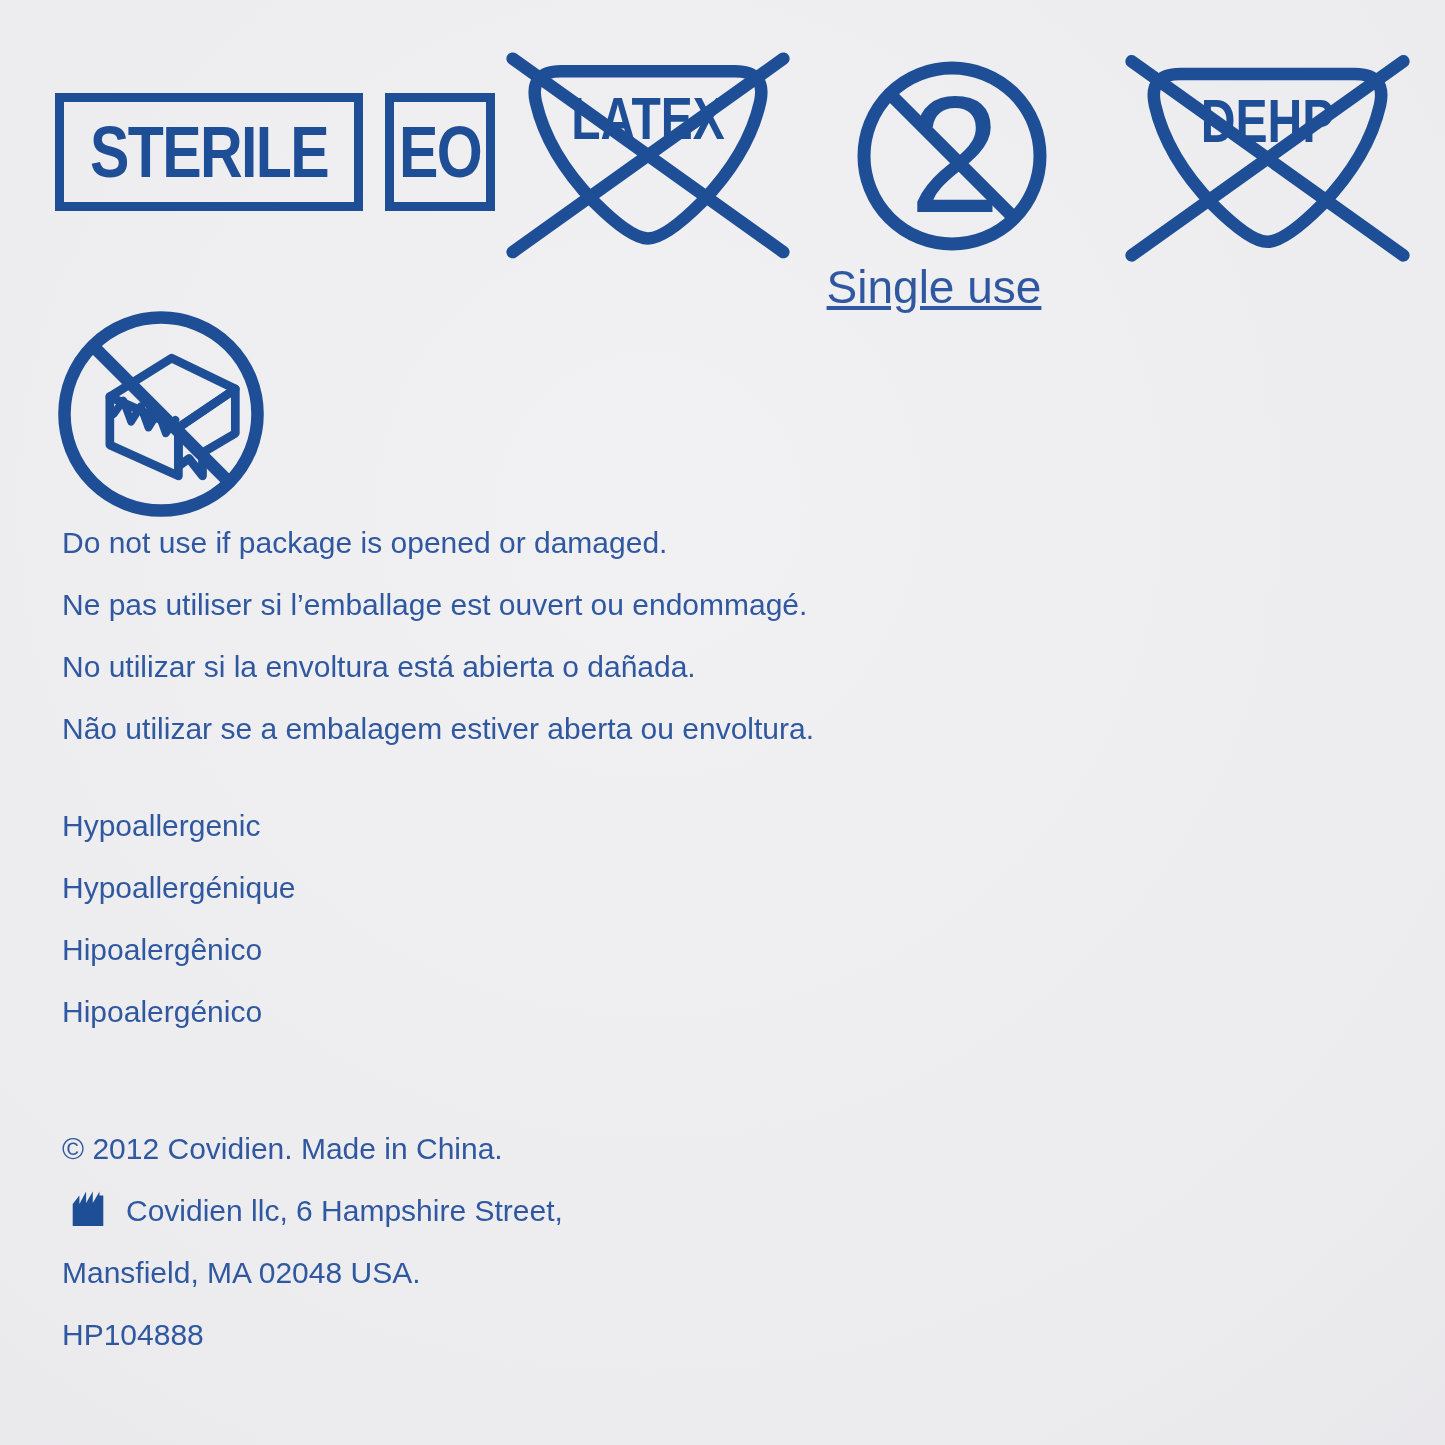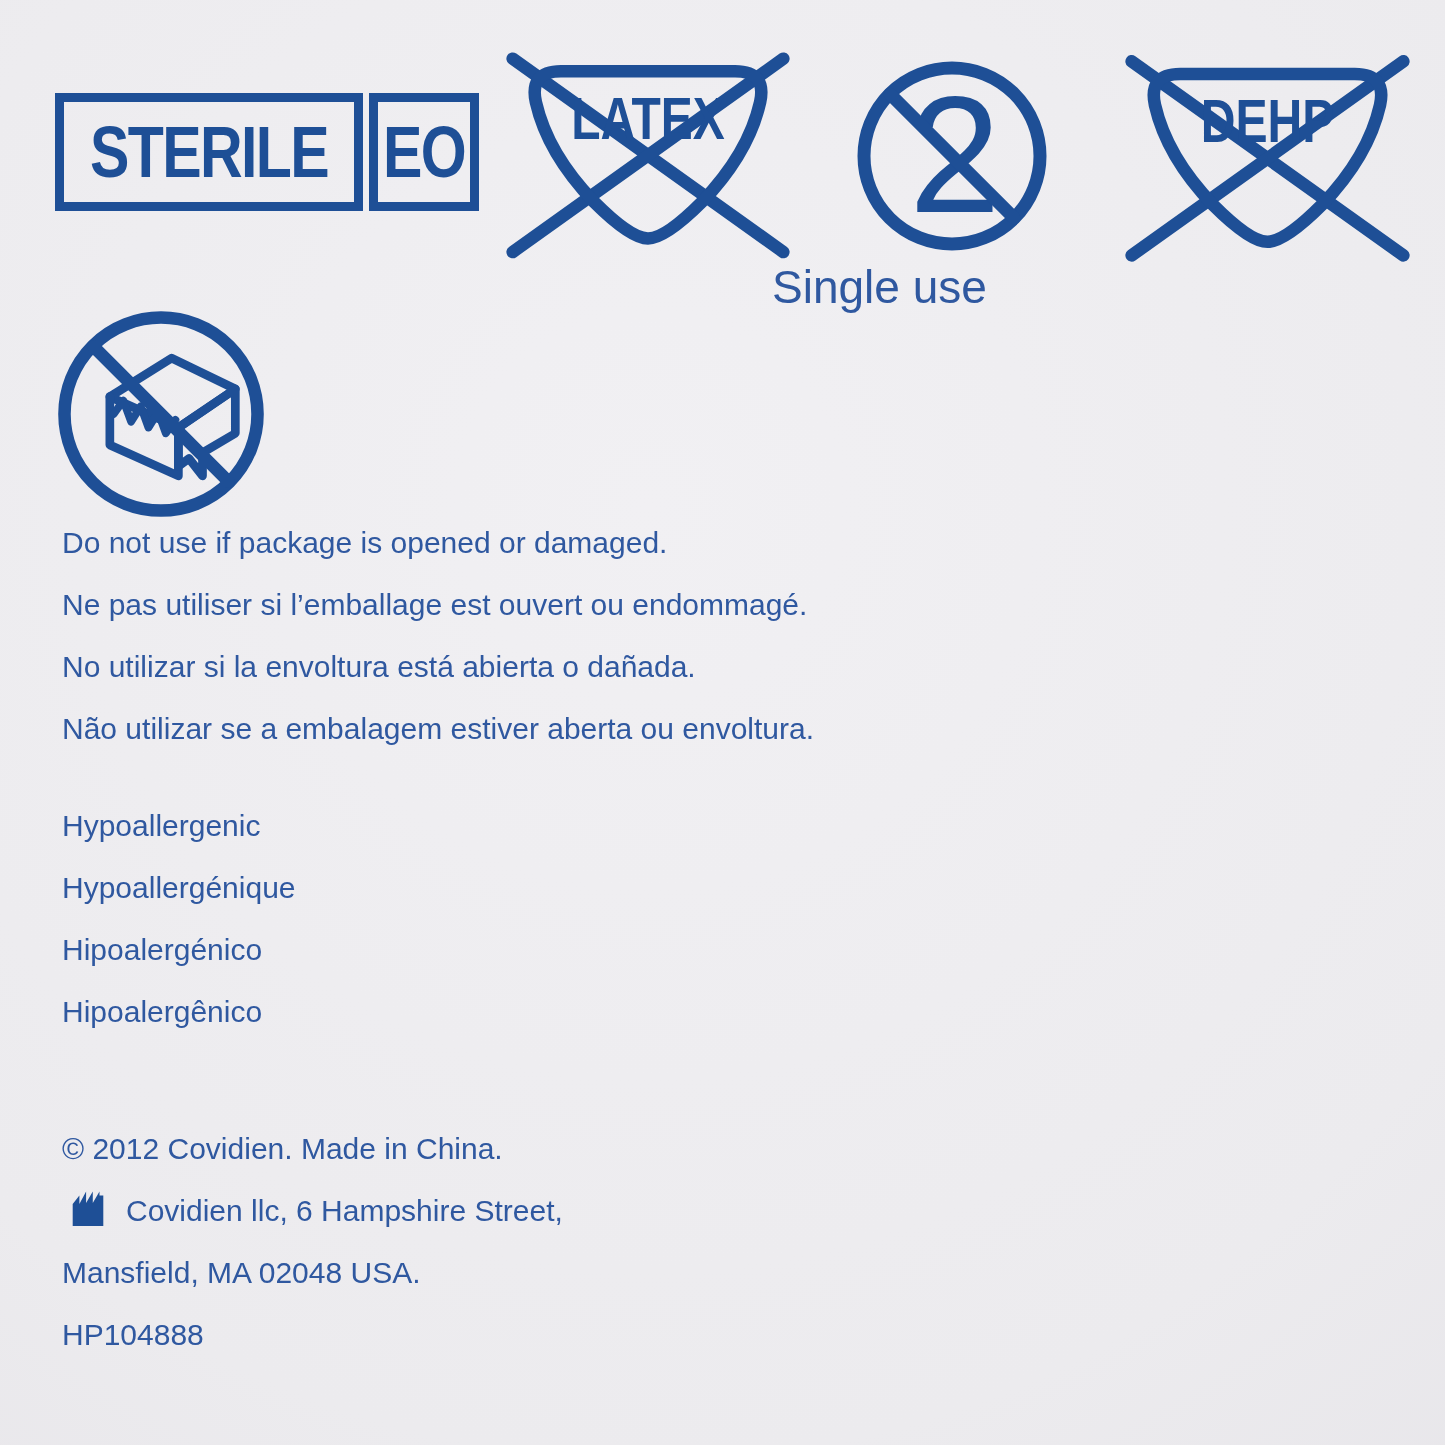--- a/index.html
+++ b/index.html
@@ -2,30 +2,30 @@
 <html><head>
 <meta charset="utf-8">
 <style>
   html,body{margin:0;padding:0;background:#d8d7db;}
   .canvas{
     position:relative;width:1445px;height:1445px;overflow:hidden;
     background:radial-gradient(120% 120% at 45% 35%, #f1f0f3 0%, #ecebee 55%, #e2e0e5 100%);
     font-family:"Liberation Sans","DejaVu Sans",sans-serif;
   }
   
-  .sterile-box{position:absolute;left:55px;top:93px;display:flex;gap:6px;}
+  .sterile-box{position:absolute;left:55px;top:93px;display:flex;gap:22px;}
   .sterile-cell{border:9px solid #1e4f96;display:flex;align-items:center;justify-content:center;height:100px;}
   .sterile-right{width:92px;align-items:center;}
   .cond{display:inline-block;transform:scaleX(0.82);transform-origin:center;
         font-weight:bold;font-size:72px;letter-spacing:-2px;color:#1e4f96;white-space:nowrap;}
   svg{position:absolute;overflow:visible;}
   svg .stroke{stroke:#1e4f96;fill:none;stroke-linecap:round;stroke-linejoin:round;}
   svg text{fill:#1e4f96;font-family:"Liberation Sans","DejaVu Sans",sans-serif;}
-  .caption{position:absolute;left:772px;top:260px;width:270px;text-align:left;
-           font-size:46px;color:#2f58a0;}
+  .caption{position:absolute;left:799px;top:260px;width:270px;text-align:center;
+           font-size:46px;color:#2f58a0;text-decoration:underline;}
   .textblock{position:absolute;left:62px;font-size:30px;line-height:62px;color:#2f58a0;}
   .warnings{top:512px;}
   .hypo{top:795px;}
   .footer{top:1118px;}
   .factory{display:inline-block;vertical-align:-6px;margin-right:12px;}
   .line{white-space:nowrap;}
 </style>
 </head>
 <body>
 
@@ -73,22 +73,22 @@
   <div class="textblock warnings">
     <div class="line">Do not use if package is opened or damaged.</div>
     <div class="line">Ne pas utiliser si l’emballage est ouvert ou endommagé.</div>
     <div class="line">No utilizar si la envoltura está abierta o dañada.</div>
     <div class="line">Não utilizar se a embalagem estiver aberta ou envoltura.</div>
   </div>
 
   <div class="textblock hypo">
     <div class="line">Hypoallergenic</div>
     <div class="line">Hypoallergénique</div>
+    <div class="line">Hipoalergênico</div>
     <div class="line">Hipoalergénico</div>
-    <div class="line">Hipoalergênico</div>
   </div>
 
   <div class="textblock footer">
     <div class="line">© 2012 Covidien. Made in China.</div>
     <div class="line">
       <svg class="factory" style="position:static;" width="52" height="44" viewBox="0 0 34 46">
         <path fill="#1e4f96" d="M1,45 L1,22 L8,13 L8,22 L15,9 L15,21 L22,9 L22,21 L29,9 L29,13 L33,13 L33,45 Z"></path>
       </svg><span>Covidien llc, 6 Hampshire Street,</span>
     </div>
     <div class="line">Mansfield, MA 02048 USA.</div>

